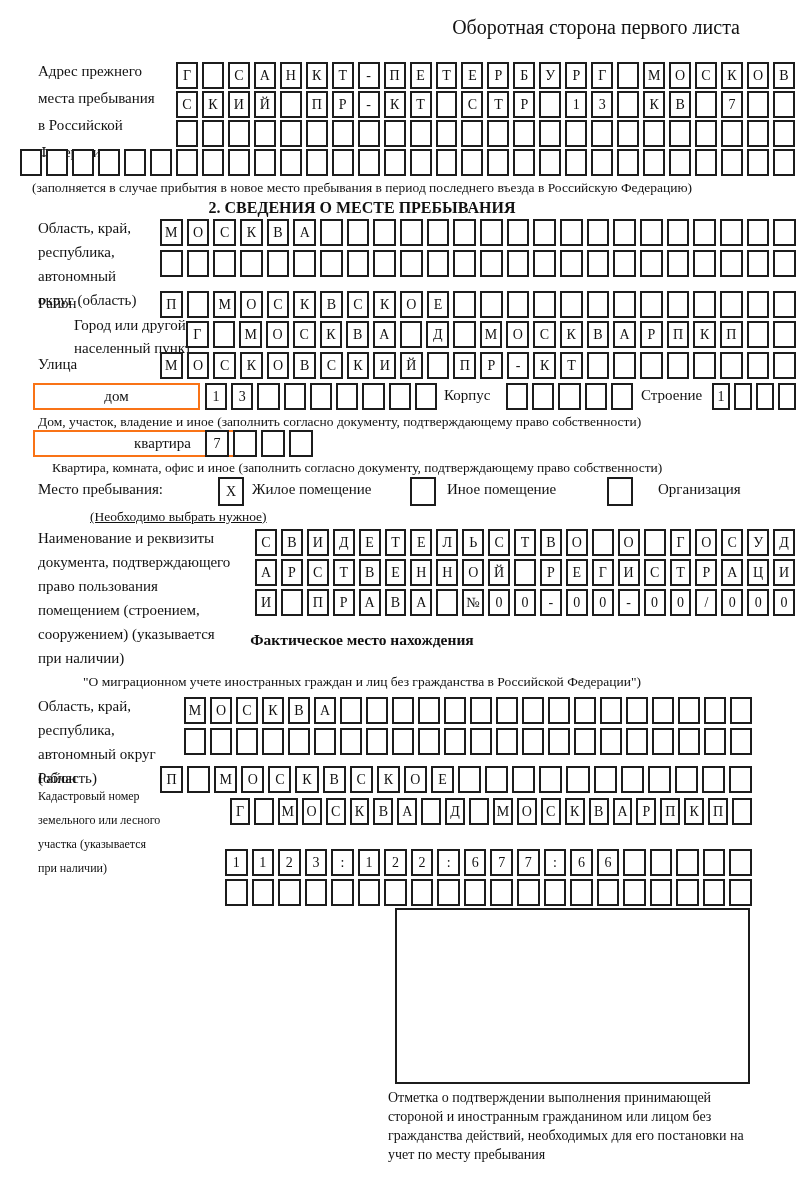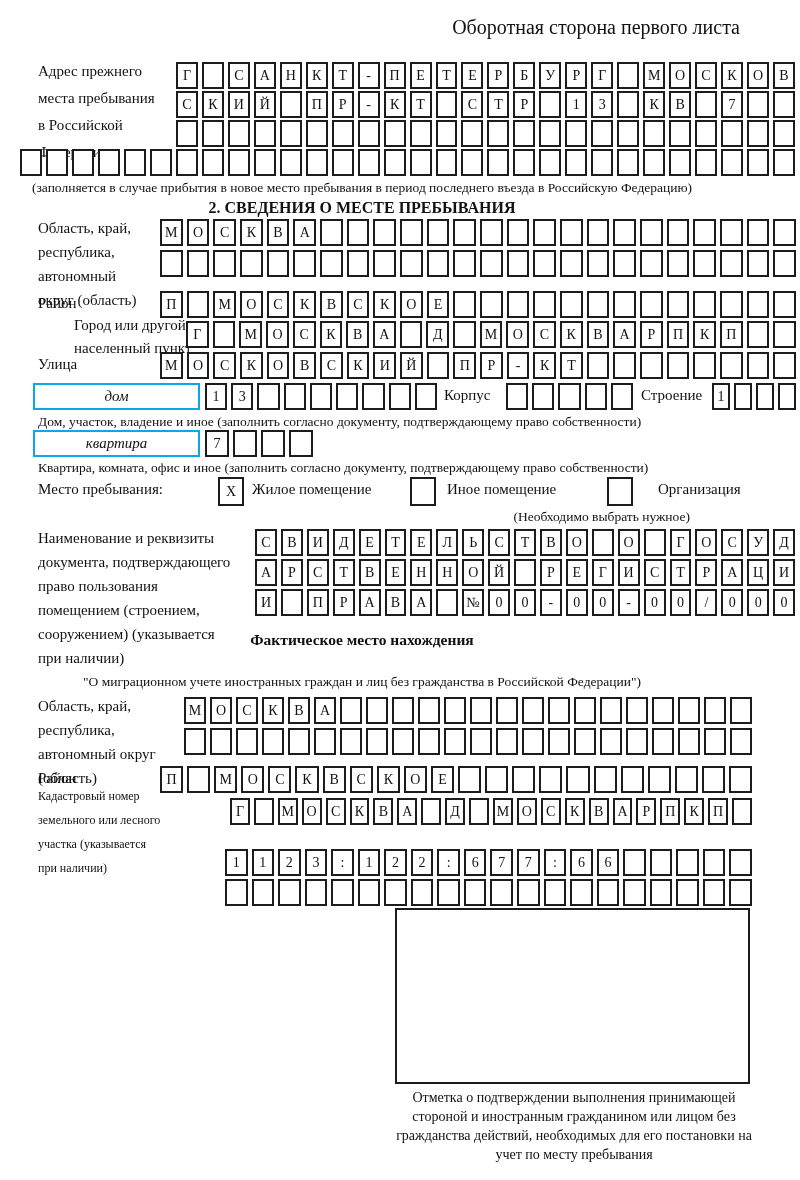--- a/index.html
+++ b/index.html
@@ -7,27 +7,27 @@
         font-family:"Liberation Serif","DejaVu Serif",serif;color:#111;overflow:hidden;}
   .abs{position:absolute;}
   .lbl{font-size:15px;line-height:27px;white-space:pre-line;}
   .lbl-tight{font-size:15px;line-height:23px;white-space:pre-line;margin-left:36px;}
   .note{font-size:13.5px;}
   .center{text-align:center;width:724px;left:0;}
   .title{font-weight:bold;font-size:16px;}
   .boxrow{display:flex;gap:4px;}
   .cell{flex:1;height:23px;border:2px solid #1c1c1c;display:flex;align-items:center;
         justify-content:center;font-size:14px;background:#fff;}
-  .widebox{border:2px solid #0ea5e9;height:23px;display:flex;align-items:center;
-           justify-content:center;font-size:15px;background:#fff;font-style:italic;}
+  .widebox{border:2px solid #f97316;height:23px;display:flex;align-items:center;
+           justify-content:center;font-size:15px;background:#fff;}
   .chk{width:22px;height:25px;border:2px solid #1c1c1c;display:flex;align-items:center;
        justify-content:center;font-size:14px;}
   .inline-lbl{font-size:15px;}
   .bigbox{border:2px solid #1c1c1c;background:#fff;}
-  .caption{font-size:14px;line-height:19px;text-align:center;}
+  .caption{font-size:14px;line-height:19px;}
 </style>
 </head>
 <body>
 
 <div id="page">
 
   <div class="abs" style="left:380px;top:16px;width:360px;text-align:right;font-size:20px;">Оборотная сторона первого листа</div>
 
   <div class="abs lbl" style="left:38px;top:58px;width:140px;">Адрес прежнего
 места пребывания
@@ -310,37 +310,37 @@
     </div>
   <div class="abs inline-lbl" style="left:641px;top:387px;">Строение</div>
   <div class="abs boxrow" style="left:712px;top:383px;width:84px;">
       <div class="cell">1</div>
       <div class="cell"></div>
       <div class="cell"></div>
       <div class="cell"></div>
     </div>
   <div class="abs note" style="left:38px;top:414px;">Дом, участок, владение и иное (заполнить согласно документу, подтверждающему право собственности)</div>
 
-  <div class="abs widebox" style="left:33px;top:430px;width:163px;">квартира</div>
+  <div class="abs widebox" style="left:33px;top:430px;width:163px;padding-left:46px;">квартира</div>
   <div class="abs boxrow" style="left:205px;top:430px;width:108px;">
       <div class="cell">7</div>
       <div class="cell"></div>
       <div class="cell"></div>
       <div class="cell"></div>
     </div>
-  <div class="abs note" style="left:38px;top:460px;text-align:right;">Квартира, комната, офис и иное (заполнить согласно документу, подтверждающему право собственности)</div>
+  <div class="abs note" style="left:52px;top:460px;text-align:right;">Квартира, комната, офис и иное (заполнить согласно документу, подтверждающему право собственности)</div>
 
   <div class="abs inline-lbl" style="left:38px;top:481px;">Место пребывания:</div>
   <div class="abs chk" style="left:218px;top:477px;">X</div>
   <div class="abs inline-lbl" style="left:252px;top:481px;">Жилое помещение</div>
   <div class="abs chk" style="left:410px;top:477px;"></div>
   <div class="abs inline-lbl" style="left:447px;top:481px;">Иное помещение</div>
   <div class="abs chk" style="left:607px;top:477px;"></div>
   <div class="abs inline-lbl" style="left:658px;top:481px;">Организация</div>
-  <div class="abs note" style="left:90px;top:509px;width:600px;text-align:right;">(Необходимо выбрать нужное)</div>
+  <div class="abs note" style="left:90px;top:509px;width:600px;text-align:left;text-decoration:underline;">(Необходимо выбрать нужное)</div>
 
   <div class="abs" style="left:38px;top:526px;width:215px;font-size:15px;line-height:24px;white-space:pre-line;">Наименование и реквизиты
 документа, подтверждающего
 право пользования
 помещением (строением,
 сооружением) (указывается
 при наличии)</div>
   <div class="abs boxrow" style="left:255px;top:529px;width:540px;">
       <div class="cell">С</div>
       <div class="cell">В</div>

